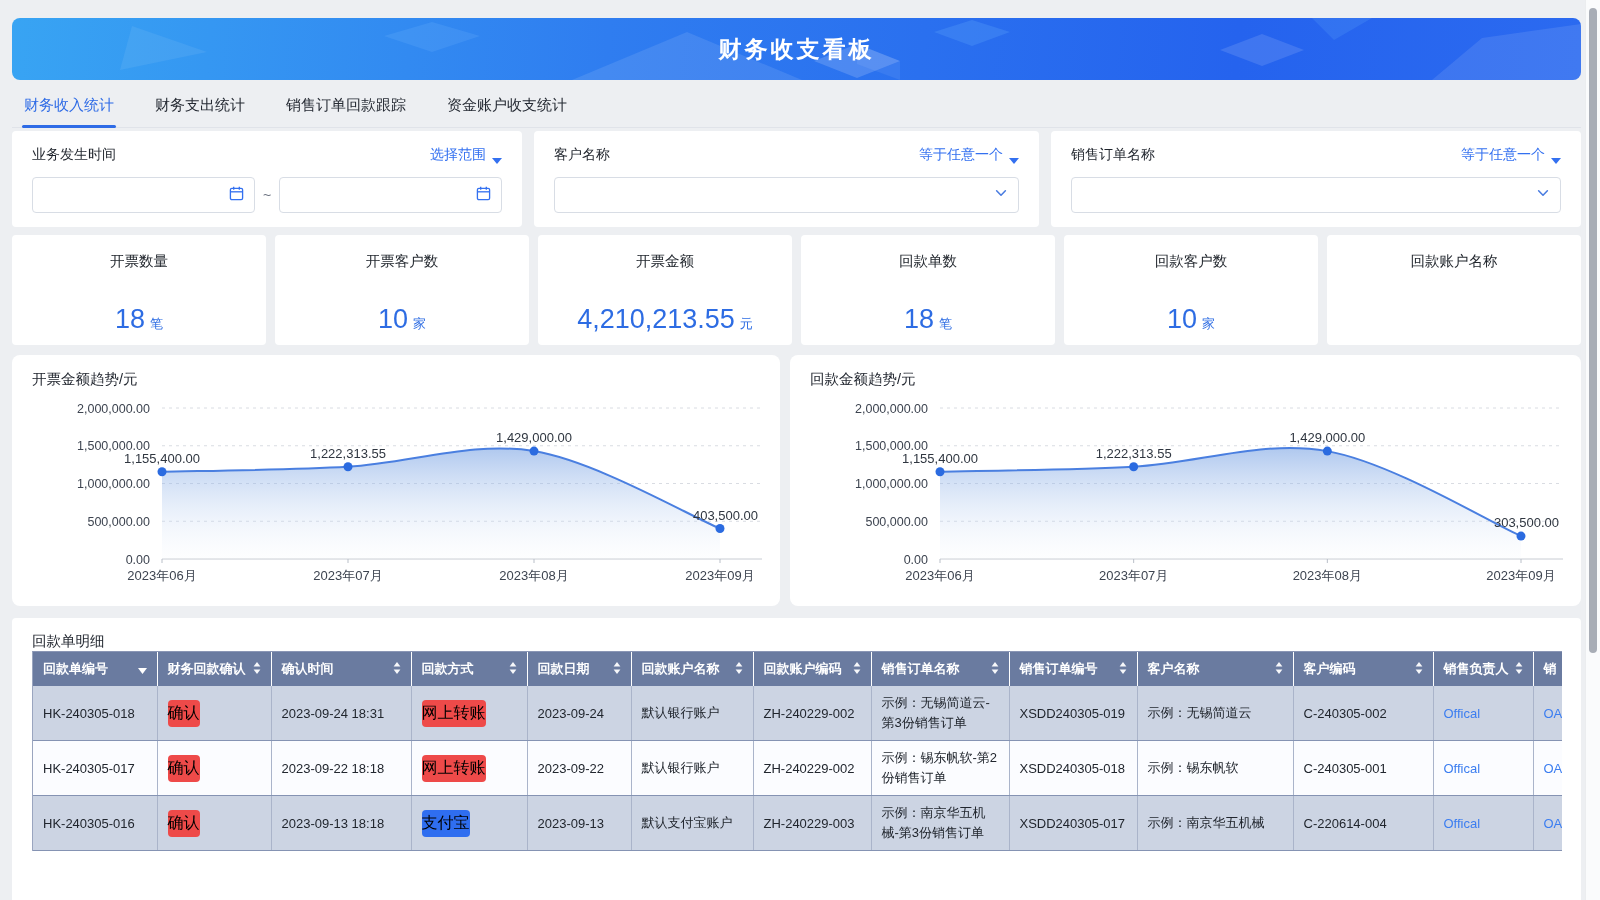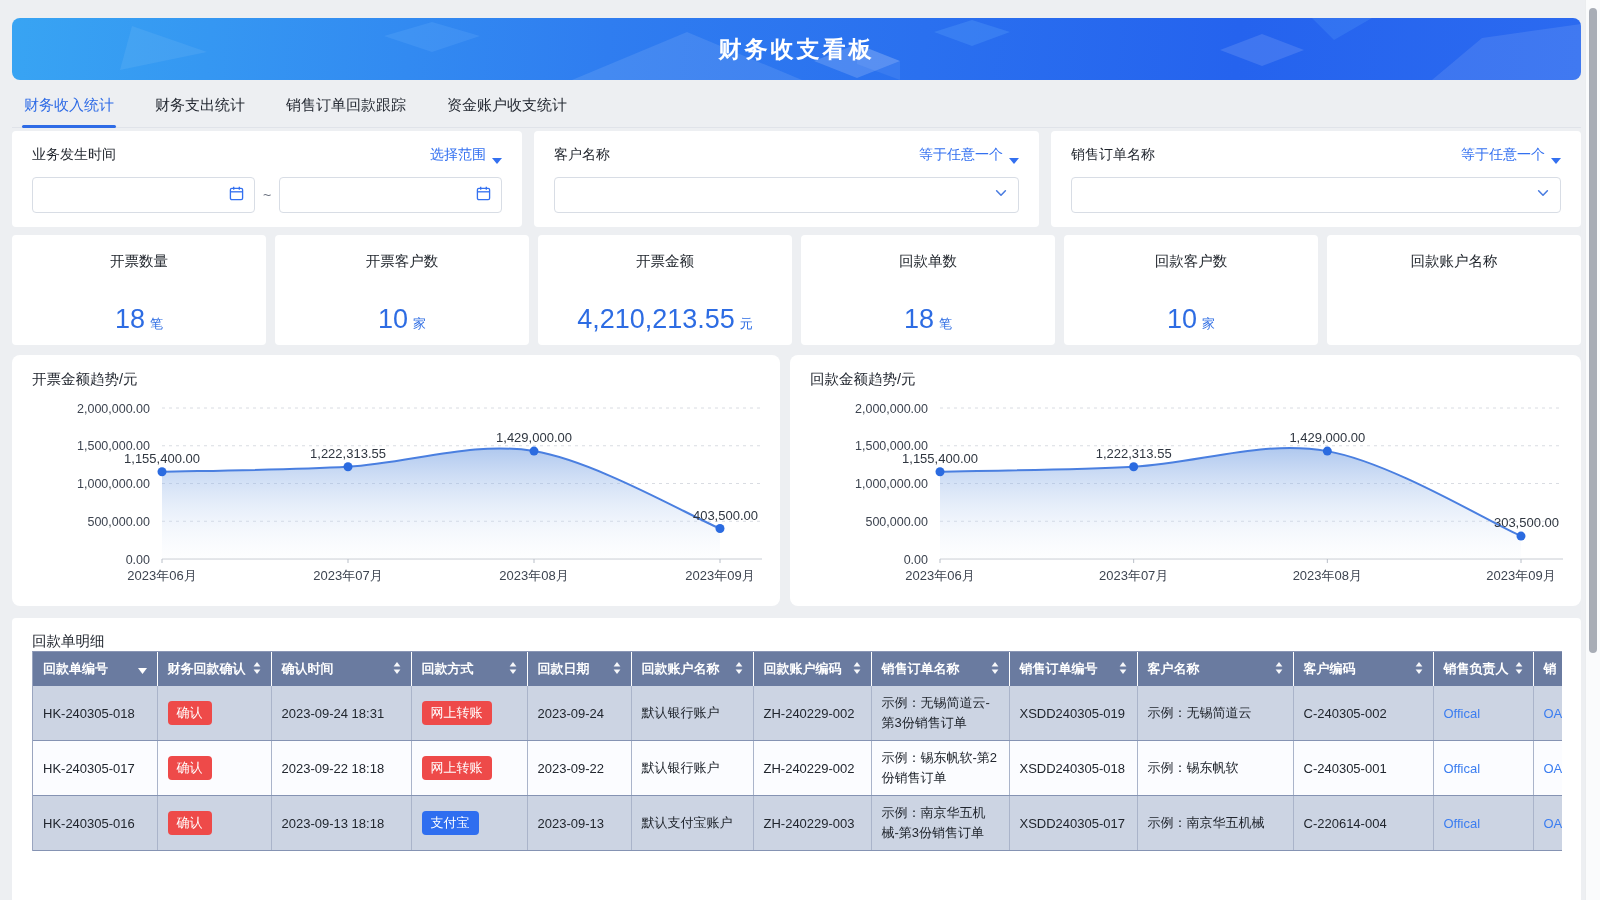--- a/index.html
+++ b/index.html
@@ -54,21 +54,21 @@
   .tbl-wrap{width:1529px;overflow:hidden;border-left:1px solid #9aa5bf;border-top:1px solid #8a96b5}
   table{border-collapse:collapse;table-layout:fixed;width:1580px}
   th{background:#6a7ba0;color:#fff;font-weight:700;font-size:13px;height:34px;padding:0 10px;
      text-align:left;border-right:1px solid rgba(255,255,255,0.28);white-space:nowrap;overflow:hidden;cursor:pointer}
   .th-in{display:flex;justify-content:space-between;align-items:center;gap:4px}
   td{font-size:13px;color:#21262e;padding:6px 10px;height:42px;border-right:1px solid #aab4ca;
      border-bottom:1px solid #8593b3;white-space:nowrap;overflow:hidden;vertical-align:middle}
   tr.striped td{background:#ccd4e3}
   tr.plain td{background:#fbfcff}
   td.wrap{white-space:normal;line-height:1.55}
-  .badge{display:inline-block;padding:3px 9px;border-radius:4px;color:#ffffff;font-size:13px}
+  .badge{display:inline-block;padding:3px 0;border-radius:4px;color:#000000;font-size:16px}
   .badge-red{background:#ee4a49}
   .badge-blue{background:#2f6ef0}
   .cell-link{color:#3b7df0;cursor:pointer}
 
   
   .scrollbar{position:absolute;right:0;top:0;width:14px;height:900px;background:#fafbfc;border-left:1px solid #ebedef}
   .thumb{position:absolute;left:3px;top:8px;width:8px;height:645px;border-radius:4px;background:#a8adb6}
 </style>
 </head>
 <body>

